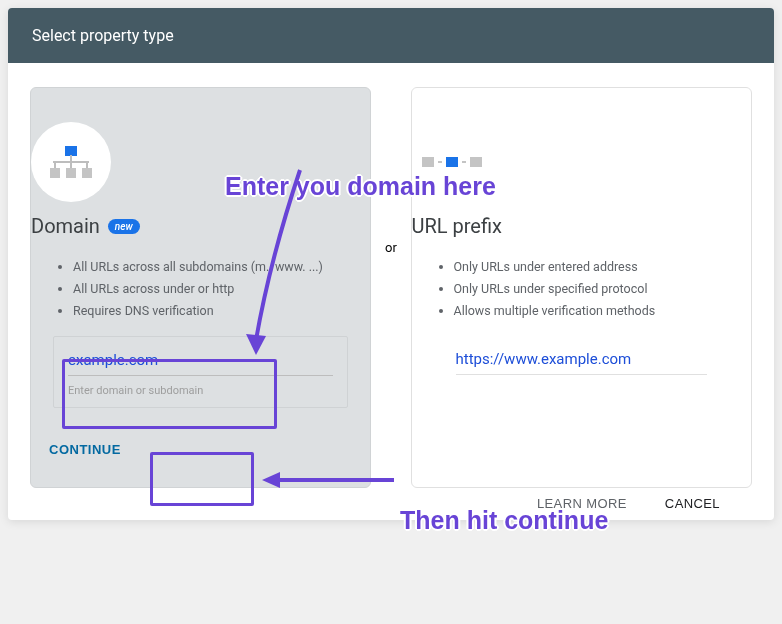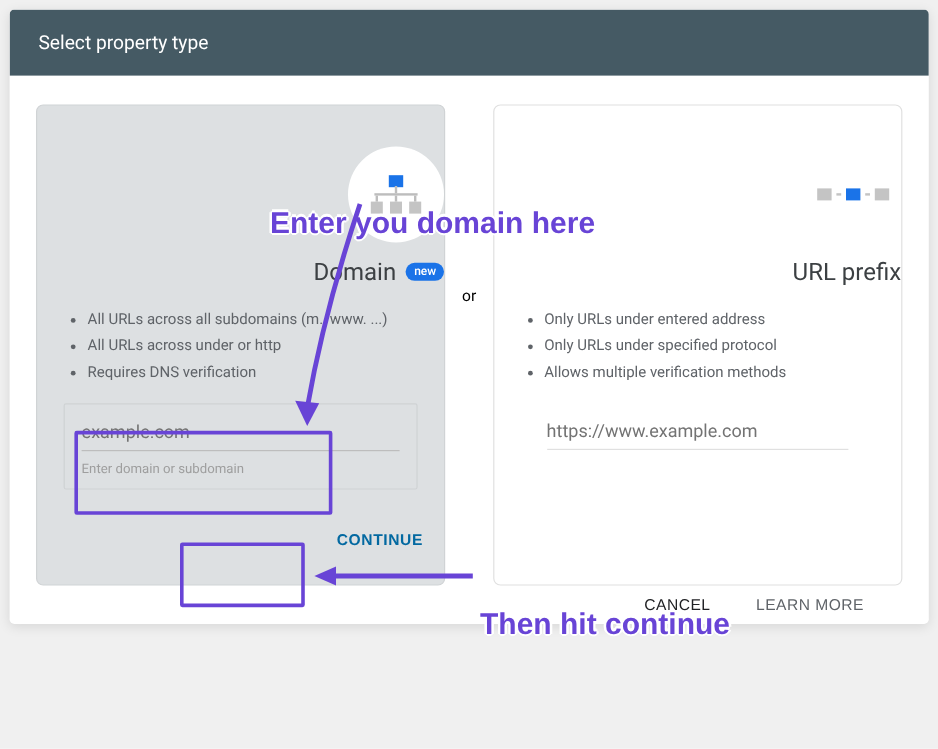--- a/index.html
+++ b/index.html
@@ -39,21 +39,21 @@
     align-items: stretch;
     flex: 1;
   }
   .card {
     border: 1px solid #e0e0e0;
     border-radius: 6px;
     padding: 0;
     width: 350px;
     display: flex;
     flex-direction: column;
-    align-items: flex-end;
+    align-items: flex-start;
     position: relative;
   }
   .card.active {
     background: #dde0e2;
     border-color: #d0d3d5;
   }
   .card .icon-circle {
     width: 80px;
     height: 80px;
     background: #fff;
@@ -128,20 +128,21 @@
     color: #3c4043;
     font-weight: 400;
   }
   .badge-new {
     background: #1a73e8;
     color:#fff;
     font-size:10px;
     border-radius:10px;
     padding:2px 7px;
     font-weight:500;
+    font-style:italic;
   }
   .bullets {
     font-size: 12.5px;
     color: #5f6368;
     margin-top: 18px;
     padding: 0 20px 0 42px;
     align-self: stretch;
     list-style: disc;
     line-height: 1.75;
   }
@@ -152,21 +153,21 @@
     border-radius: 2px;
     padding: 14px 14px 10px 14px;
   }
   .card.inactive .input-area {
     border: none;
     padding-left: 22px;
     padding-right: 22px;
   }
   .input-placeholder {
     font-size: 15px;
-    color: #737373;
+    color: #1d4ed8;
     padding-bottom: 6px;
     border-bottom: 1px solid #bdbdbd;
   }
   .card.inactive .input-placeholder {
     border-bottom-color: #e0e0e0;
   }
   .input-helper {
     font-size: 11px;
     color: #9e9e9e;
     margin-top: 8px;
@@ -313,22 +314,22 @@
           <li>Allows multiple verification methods</li>
         </ul>
         <div class="input-area">
           <div class="input-placeholder">https://www.example.com</div>
         </div>
       </div>
 
     </div>
 
     <div class="dialog-footer">
+      <button class="footer-btn learn">LEARN MORE</button>
       <button class="footer-btn cancel">CANCEL</button>
-      <button class="footer-btn learn">LEARN MORE</button>
     </div>
   </div>
 </div>
 
 <div class="anno-text" style="left:225px; top:132px;">Enter you domain here</div>
 
 <svg class="arrow" style="left:240px; top:160px;" width="80" height="210">
   <path d="M 60 10 Q 30 100 16 180"></path>
   <polygon points="16,195 6,174 26,176"></polygon>
 </svg>

